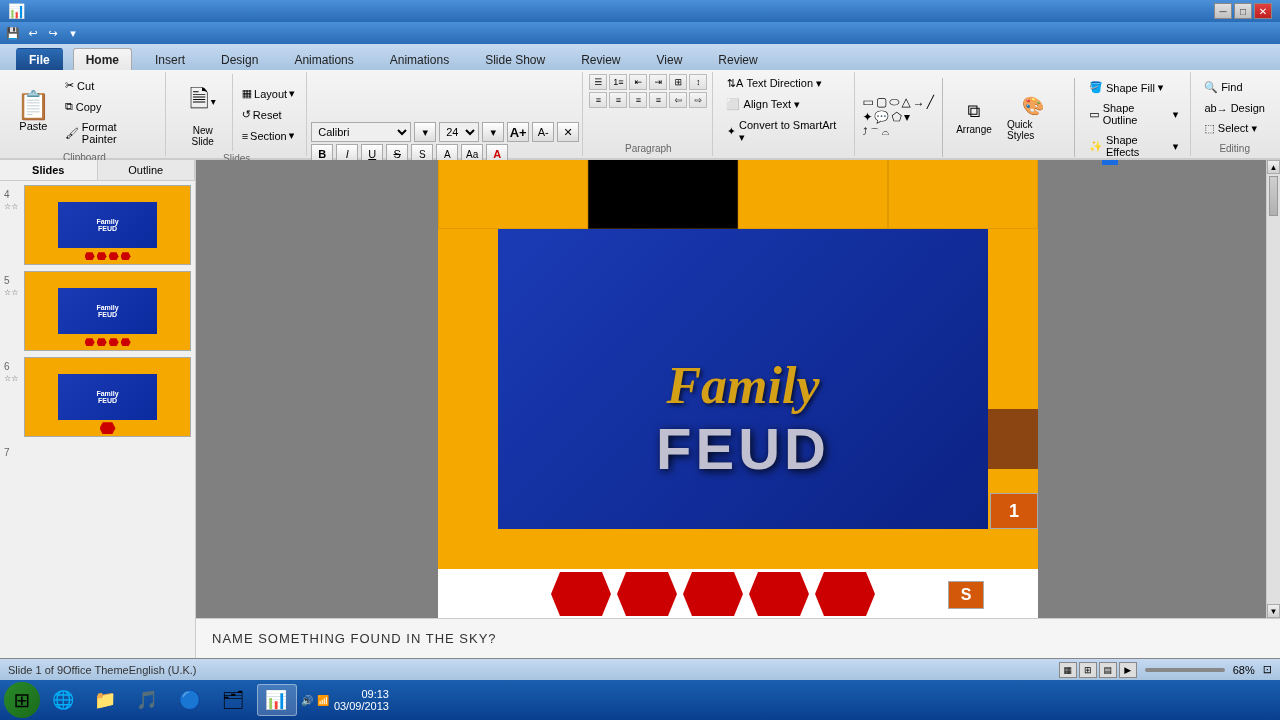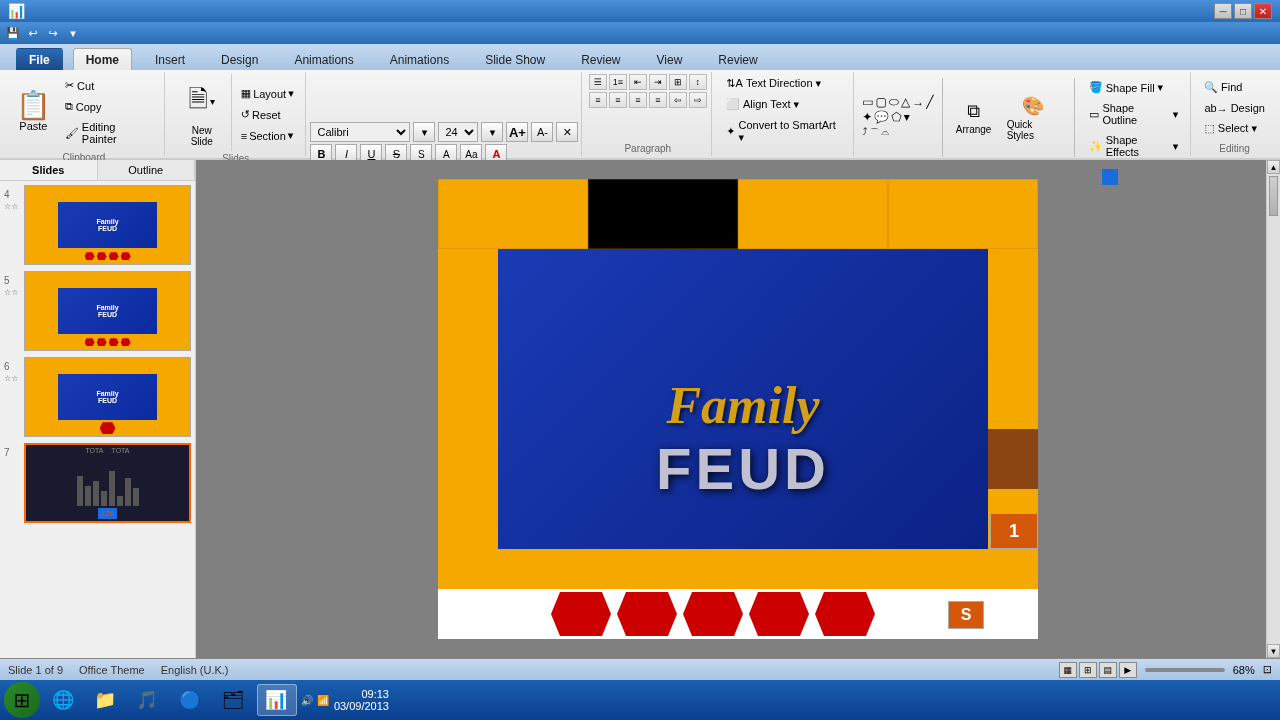--- a/index.html
+++ b/index.html
@@ -159,21 +159,21 @@
     .ff-num-box { position: absolute; right: 0; width: 50px; height: 36px; background: #d4580a; display: flex; align-items: center; justify-content: center; color: white; font-size: 18px; font-weight: bold; border: 1px solid #aaa; }
 
     .ff-bottom-strip { position: absolute; bottom: 0; left: 0; right: 0; height: 90px; }
     .ff-bottom-gold { height: 40px; background: #f5a800; }
     .chevron { width: 60px; height: 44px; background: #cc0000; clip-path: polygon(15% 0%, 85% 0%, 100% 50%, 85% 100%, 15% 100%, 0% 50%); display: flex; align-items: center; justify-content: center; }
 
     
     .notes-bar { height: 40px; background: #f5f5f5; border-top: 1px solid #ccc; display: flex; align-items: center; padding: 0 16px; font-size: 13px; color: #333; text-transform: uppercase; letter-spacing: 1px; }
 
     
-    .status-bar { height: 22px; background: linear-gradient(to bottom, #c5d9f1, #a8c4e0); display: flex; align-items: center; padding: 0 8px; font-size: 11px; gap: 16px; border-top: 1px solid #888; }
+    .status-bar { height: 22px; background: linear-gradient(to bottom, #c5d9f1, #a8c4e0); display: flex; align-items: center; padding: 0 8px; font-size: 11px; gap: 0; border-top: 1px solid #888; }
     .status-item { color: #333; }
     .status-right { margin-left: auto; display: flex; align-items: center; gap: 8px; }
     .zoom-slider { width: 80px; height: 4px; background: #888; border-radius: 2px; }
     .view-btns { display: flex; gap: 2px; }
     .view-btn { width: 18px; height: 16px; border: 1px solid #888; background: #ddd; font-size: 9px; display: flex; align-items: center; justify-content: center; cursor: pointer; }
 
     
     .vscroll { width: 14px; background: #e8e8e8; border-left: 1px solid #ccc; display: flex; flex-direction: column; }
     .vscroll-btn { height: 14px; background: linear-gradient(to bottom, #f0f0f0, #d0d0d0); border: 1px solid #aaa; display: flex; align-items: center; justify-content: center; font-size: 8px; cursor: pointer; flex-shrink: 0; }
     .vscroll-track { flex: 1; background: #e0e0e0; }
@@ -243,21 +243,21 @@
         <div class="r-btn-small">
           <span>✂</span>
           <span>Cut</span>
         </div>
         <div class="r-btn-small">
           <span>⧉</span>
           <span>Copy</span>
         </div>
         <div class="r-btn-small">
           <span>🖌</span>
-          <span>Editing Painter</span>
+          <span>Format Painter</span>
         </div>
       </div>
     </div>
     <div class="ribbon-group-label">Clipboard</div>
   </div>
 
   <div class="ribbon-group" style="min-width:100px;">
     <div class="ribbon-group-content">
       <div class="new-slide-area">
         <div class="new-slide-top">
@@ -489,39 +489,20 @@
             </div>
             <div style="position:absolute;bottom:0;left:0;right:0;height:20%;background:#f5a800;display:flex;align-items:center;justify-content:center;gap:2px;">
               <div style="width:16px;height:12px;background:#cc0000;clip-path:polygon(20% 0%,80% 0%,100% 50%,80% 100%,20% 100%,0% 50%);"></div>
             </div>
           </div>
         </div>
       </div>
 
       <div class="slide-item">
         <div class="slide-num">7</div>
-        <div class="slide-thumb selected">
-          <div class="score-thumb">
-            <div style="color:#888;font-size:7px;margin-bottom:2px;display:flex;gap:8px;">
-              <span>TOTA</span>
-                <span>TOTA</span>
-            </div>
-            <div class="score-bars">
-              <div class="score-bar" style="height:30px;background:#555;"></div>
-              <div class="score-bar" style="height:20px;background:#555;"></div>
-              <div class="score-bar" style="height:25px;background:#555;"></div>
-              <div class="score-bar" style="height:15px;background:#555;"></div>
-              <div class="score-bar" style="height:35px;background:#555;"></div>
-              <div class="score-bar" style="height:10px;background:#555;"></div>
-              <div class="score-bar" style="height:28px;background:#555;"></div>
-              <div class="score-bar" style="height:18px;background:#555;"></div>
-            </div>
-            <div style="color:#d4580a;font-size:8px;background:#1a6ae0;padding:1px 3px;margin-top:2px;">128</div>
-          </div>
-        </div>
       </div>
 
     </div>
   </div>
 
   <div class="main-content">
     <div class="slide-area">
 
       <div class="slide-container">
         <div class="ff-slide">
@@ -583,20 +564,23 @@
       <div class="vscroll" style="position:absolute;right:0;top:0;bottom:0;">
         <div class="vscroll-btn">▲</div>
         <div class="vscroll-track">
           <div class="vscroll-thumb"></div>
         </div>
         <div class="vscroll-btn">▼</div>
       </div>
 
     </div>
 
+    <div class="notes-bar">
+      <span>NAME SOMETHING FOUND IN THE SKY?</span>
+    </div>
 
   </div>
 </div>
 
 <div class="status-bar">
   <span class="status-item">Slide 1 of 9</span>
   <span class="status-item">Office Theme</span>
   <span class="status-item">English (U.K.)</span>
   <div class="status-right">
     <div class="view-btns">

